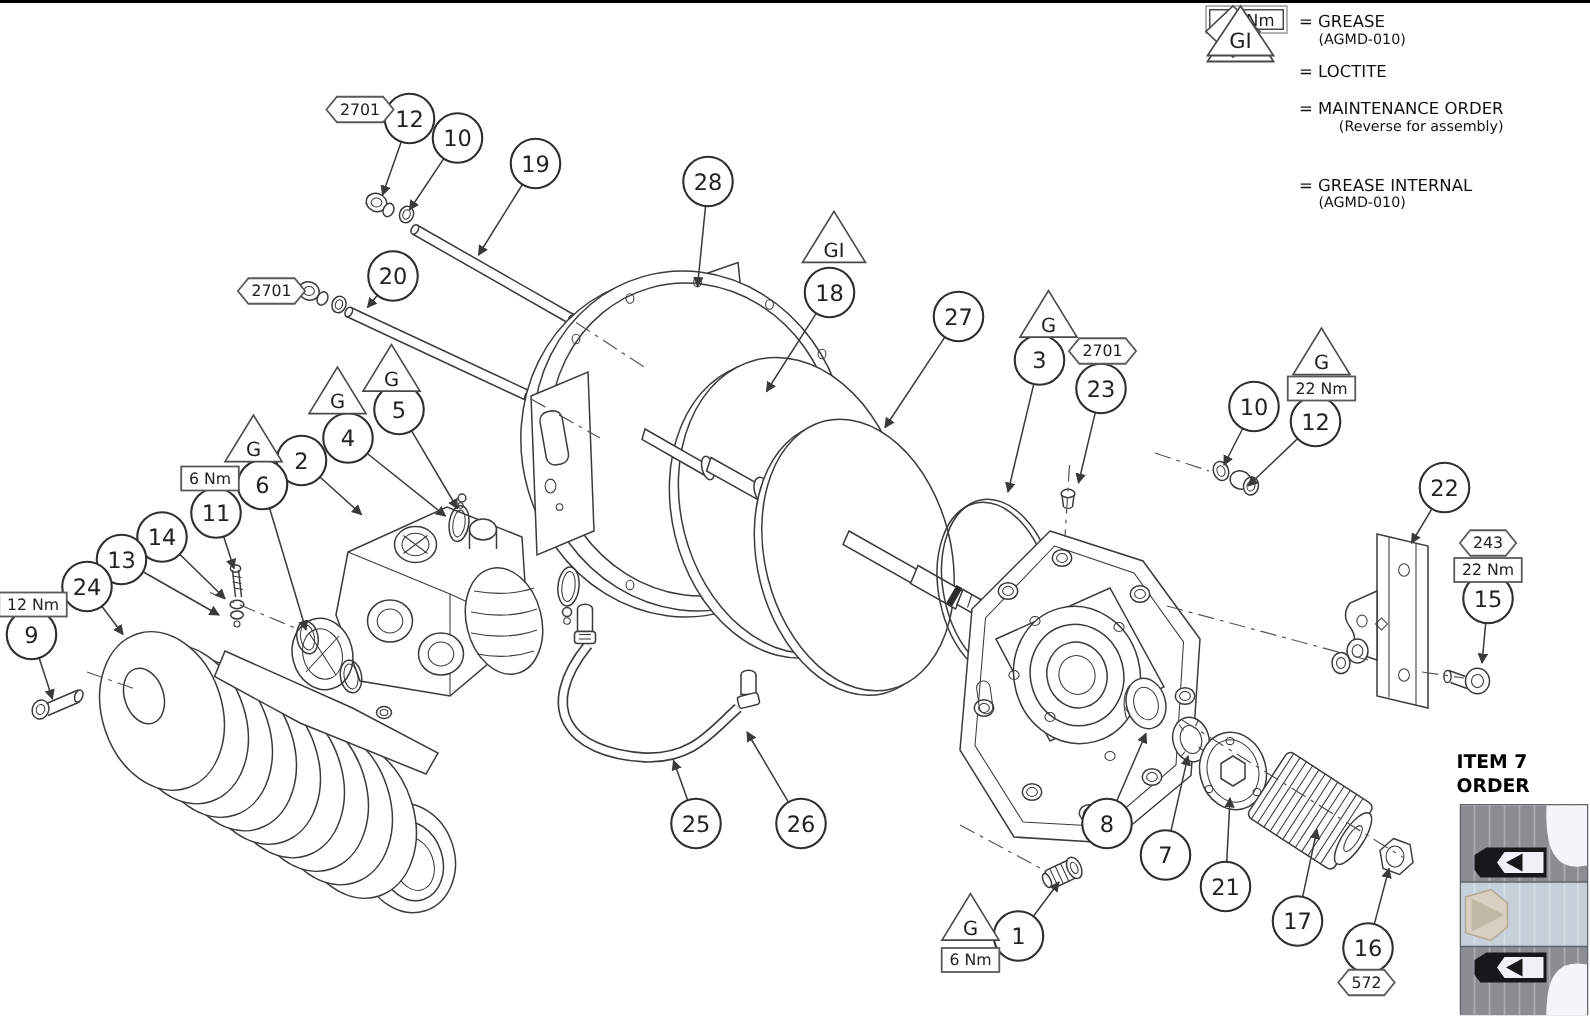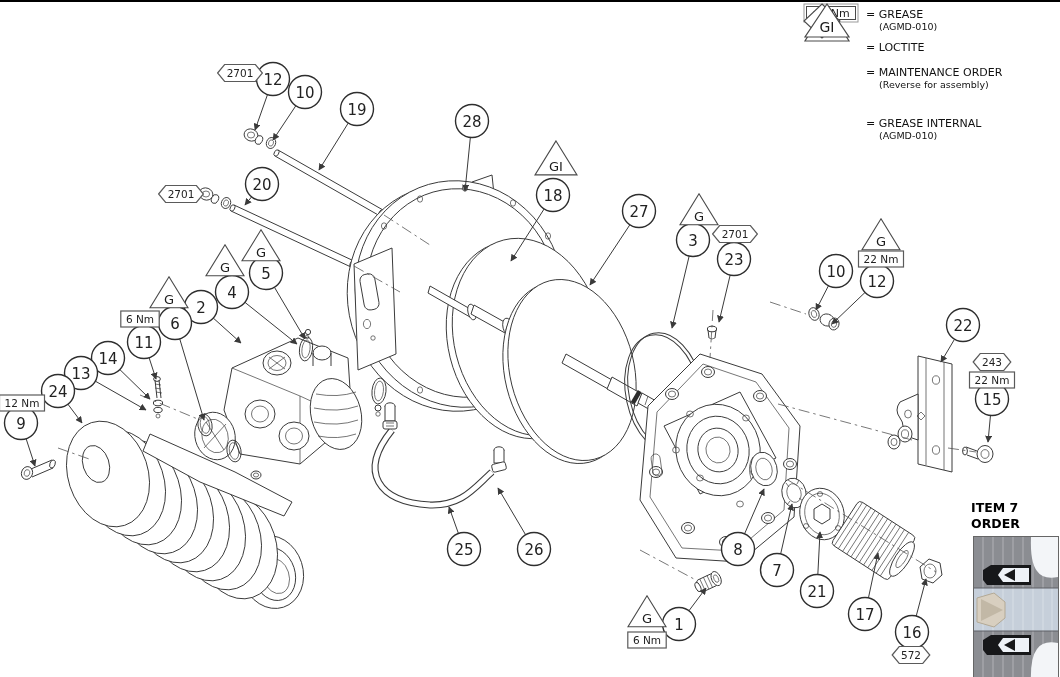--- a/index.html
+++ b/index.html
@@ -573,21 +573,21 @@
       </div>
     </div>
 
     <div class="key-row" style="margin-top:9px;">
       <div class="key-sym">
         <svg width="40" height="38" viewBox="0 0 40 38">
           <polygon points="20,2 38,19 20,36 2,19" fill="#fff" stroke="#4a4a4a" stroke-width="1.1"></polygon>
           <text x="20" y="23" font-size="10" class="ksym-txt">#</text>
         </svg>
       </div>
-      <div class="key-text" style="padding-top:3px;">
+      <div class="key-text" style="padding-top:3px;text-align:right;">
         <div class="kl">= MAINTENANCE ORDER</div>
         <div class="ks">(Reverse for assembly)</div>
       </div>
     </div>
 
     <div class="key-row" style="margin-top:7px;">
       <div class="key-sym">
         <svg width="50" height="38" viewBox="0 0 50 38">
           <polygon points="25,2 47,35 3,35" fill="#fff" stroke="#4a4a4a" stroke-width="1.2"></polygon>
           <text x="25" y="30" font-size="14" class="ksym-txt">GI</text>

